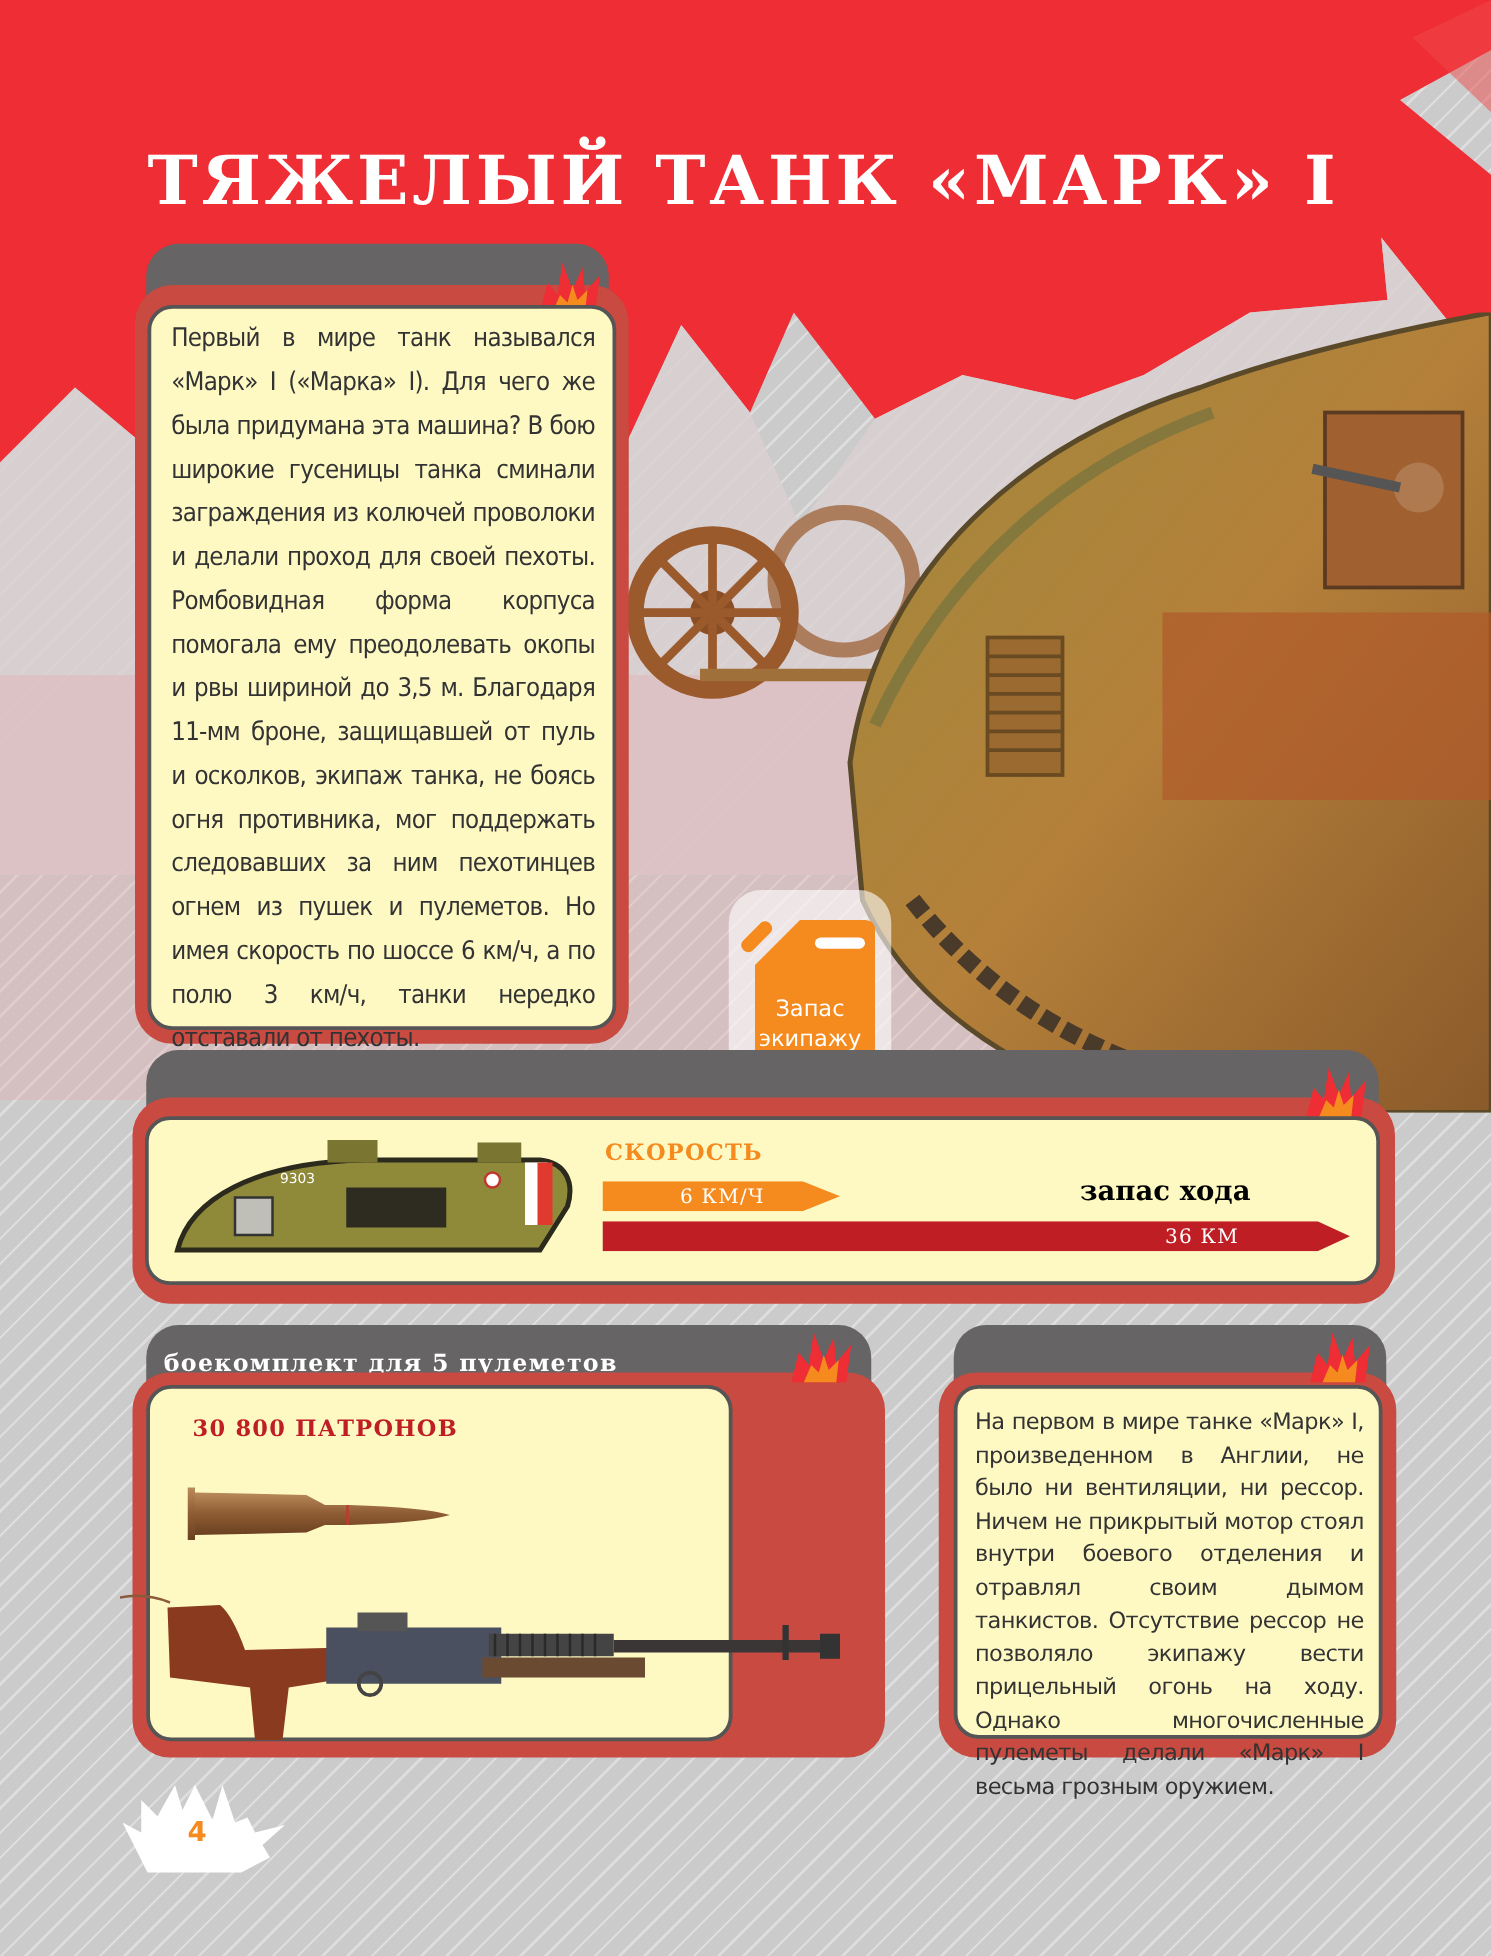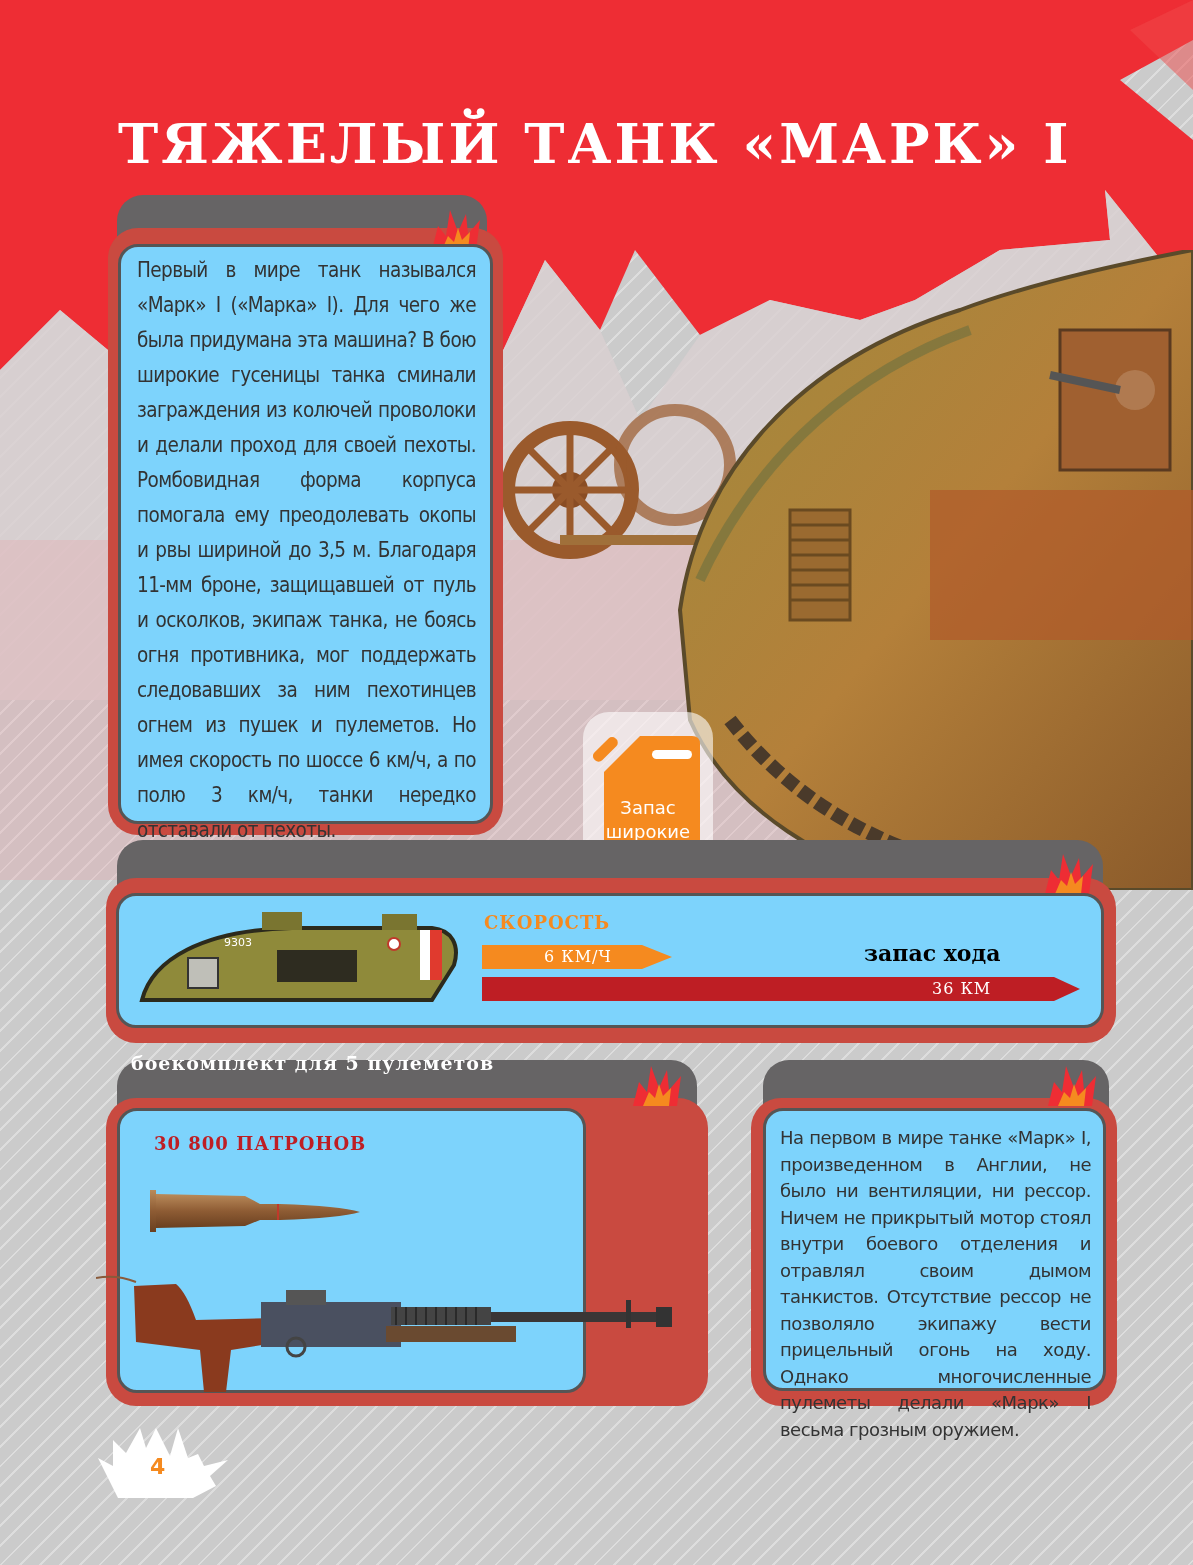--- a/index.html
+++ b/index.html
@@ -20,21 +20,21 @@
   
   .tab {
     position:absolute; background:#666465; border-radius:26px 26px 0 0;
   }
   .tab-label {
     position:absolute; color:#fff; font-family:"DejaVu Serif", serif; font-weight:bold;
     font-size:21px; letter-spacing:1px; white-space:nowrap;
   }
   .frame { position:absolute; background:#c94a40; border-radius:30px; }
   .card {
-    position:absolute; background:#7dd3fc; border:3px solid #555; border-radius:20px;
+    position:absolute; background:#fef9c3; border:3px solid #555; border-radius:20px;
     box-sizing:border-box;
   }
   .body-text {
     font-family:"DejaVu Sans", sans-serif; color:#333; font-size:20.5px; line-height:35px;
     text-align:justify; font-stretch:condensed; letter-spacing:-0.6px;
   }
   .body-text2 {
     font-family:"DejaVu Sans", sans-serif; color:#333; font-size:18px; line-height:26.5px;
     text-align:justify; letter-spacing:-0.5px;
   }
@@ -117,21 +117,21 @@
 </div>
 
 <div class="abs" style="left:583px; top:712px; width:130px; height:165px; background:rgba(255,255,255,0.6); border-radius:26px;"></div>
 <svg class="abs" style="left:592px; top:722px;" width="112" height="145" viewBox="0 0 112 145">
   <path d="M22,40 L48,14 L100,14 Q108,14 108,22 L108,132 Q108,142 98,142 L22,142 Q12,142 12,132 L12,50 Z" fill="#f58a1f"></path>
   <rect x="-2" y="22" width="30" height="11" rx="5" transform="rotate(-45 13 27)" fill="#f58a1f"></rect>
   <rect x="60" y="28" width="40" height="9" rx="4.5" fill="#fff"></rect>
 </svg>
 <div class="abs" style="left:592px; top:764px; width:112px; text-align:center;">
   <div style="color:#fff; font-family:'DejaVu Sans',sans-serif; font-size:18px; line-height:24px;margin-top:32px;">Запас</div>
-  <div style="color:#fff; font-family:'DejaVu Sans',sans-serif; font-size:18px; line-height:24px;">широкие</div>
+  <div style="color:#fff; font-family:'DejaVu Sans',sans-serif; font-size:18px; line-height:24px;">экипажу</div>
   <div style="color:#fff; font-family:'DejaVu Serif',serif; font-weight:bold; font-size:17px; line-height:24px; letter-spacing:1px;">197 л</div>
 </div>
 
 <div class="tab" style="left:117px; top:840px; width:986px; height:70px;"></div>
 <div class="frame" style="left:106px; top:878px; width:1010px; height:165px;"></div>
 <svg class="flame" style="left:1045px; top:850px;" width="52" height="44" viewBox="0 0 52 44">
   <polygon fill="#ee2d34" points="0,44 6,20 14,30 18,4 26,26 34,8 36,28 48,14 44,44"></polygon>
   <polygon fill="#f58a1f" points="10,44 16,30 22,36 26,22 30,34 38,26 36,44"></polygon>
 </svg>
 <div class="card" style="left:116px; top:893px; width:988px; height:135px;"></div>
@@ -152,21 +152,21 @@
   <polygon fill="#f58a1f" points="0,0 160,0 190,12 160,24 0,24"></polygon>
 </svg>
 <div class="arrow-text" style="left:522px; top:947px; text-transform:uppercase;">6 км/ч</div>
 <div class="stat-label" style="left:864px; top:940px; color:#000000; font-size:22px;">запас хода</div>
 <svg class="arrow" style="left:482px; top:977px;" width="598" height="24" viewBox="0 0 598 24">
   <polygon fill="#be1e24" points="0,0 572,0 598,12 572,24 0,24"></polygon>
 </svg>
 <div class="arrow-text" style="left:910px; top:979px; text-transform:uppercase;">36 км</div>
 
 <div class="tab" style="left:117px; top:1060px; width:580px; height:70px;"></div>
-<div class="tab-label" style="left:131px; top:1052px; font-size:19px;">боекомплект для 5 пулеметов</div>
+<div class="tab-label" style="left:131px; top:1080px; font-size:19px;">боекомплект для 5 пулеметов</div>
 <div class="frame" style="left:106px; top:1098px; width:602px; height:308px;"></div>
 <svg class="flame" style="left:633px; top:1062px;" width="52" height="44" viewBox="0 0 52 44">
   <polygon fill="#ee2d34" points="0,44 6,20 14,30 18,4 26,26 34,8 36,28 48,14 44,44"></polygon>
   <polygon fill="#f58a1f" points="10,44 16,30 22,36 26,22 30,34 38,26 36,44"></polygon>
 </svg>
 <div class="card" style="left:117px; top:1108px; width:469px; height:285px;">
   <div class="stat-label" style="left:34px; top:22px; color:#be1e24; font-size:18px; text-transform:uppercase; letter-spacing:1px;">30 800 патронов</div>
 </div>
 
 <svg class="abs" style="left:150px; top:1188px;" width="212" height="46" viewBox="0 0 212 46">

